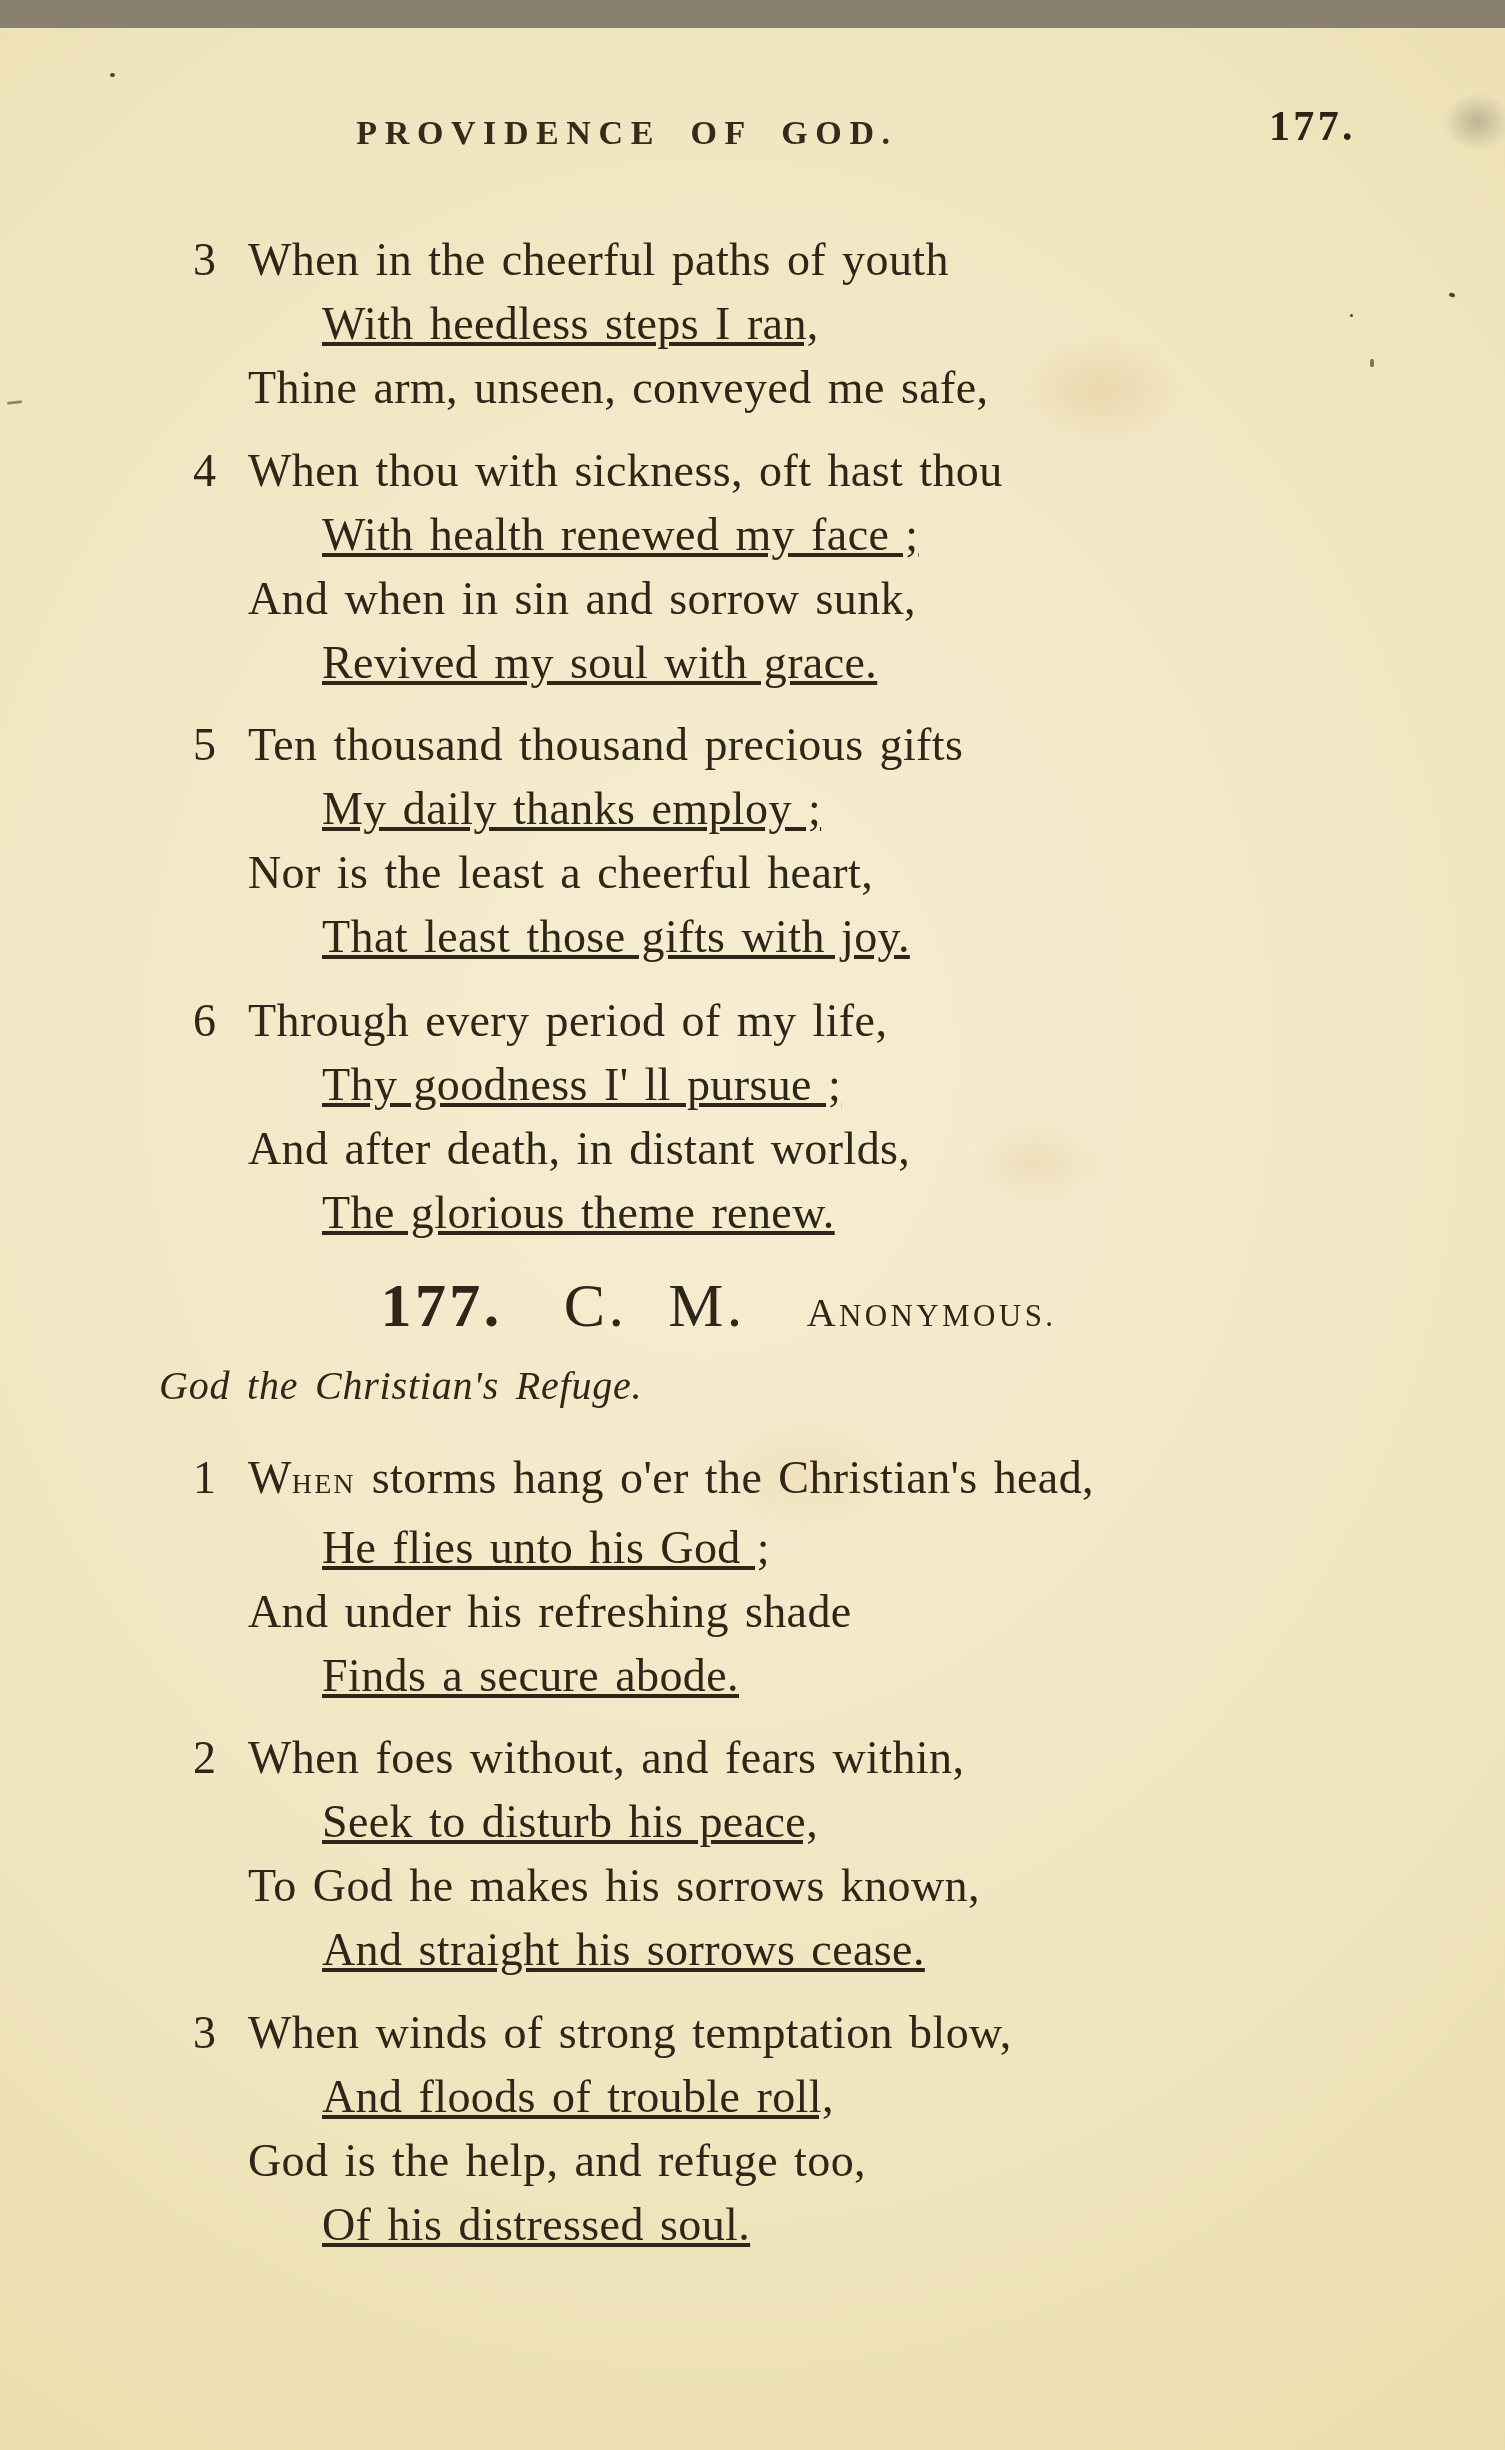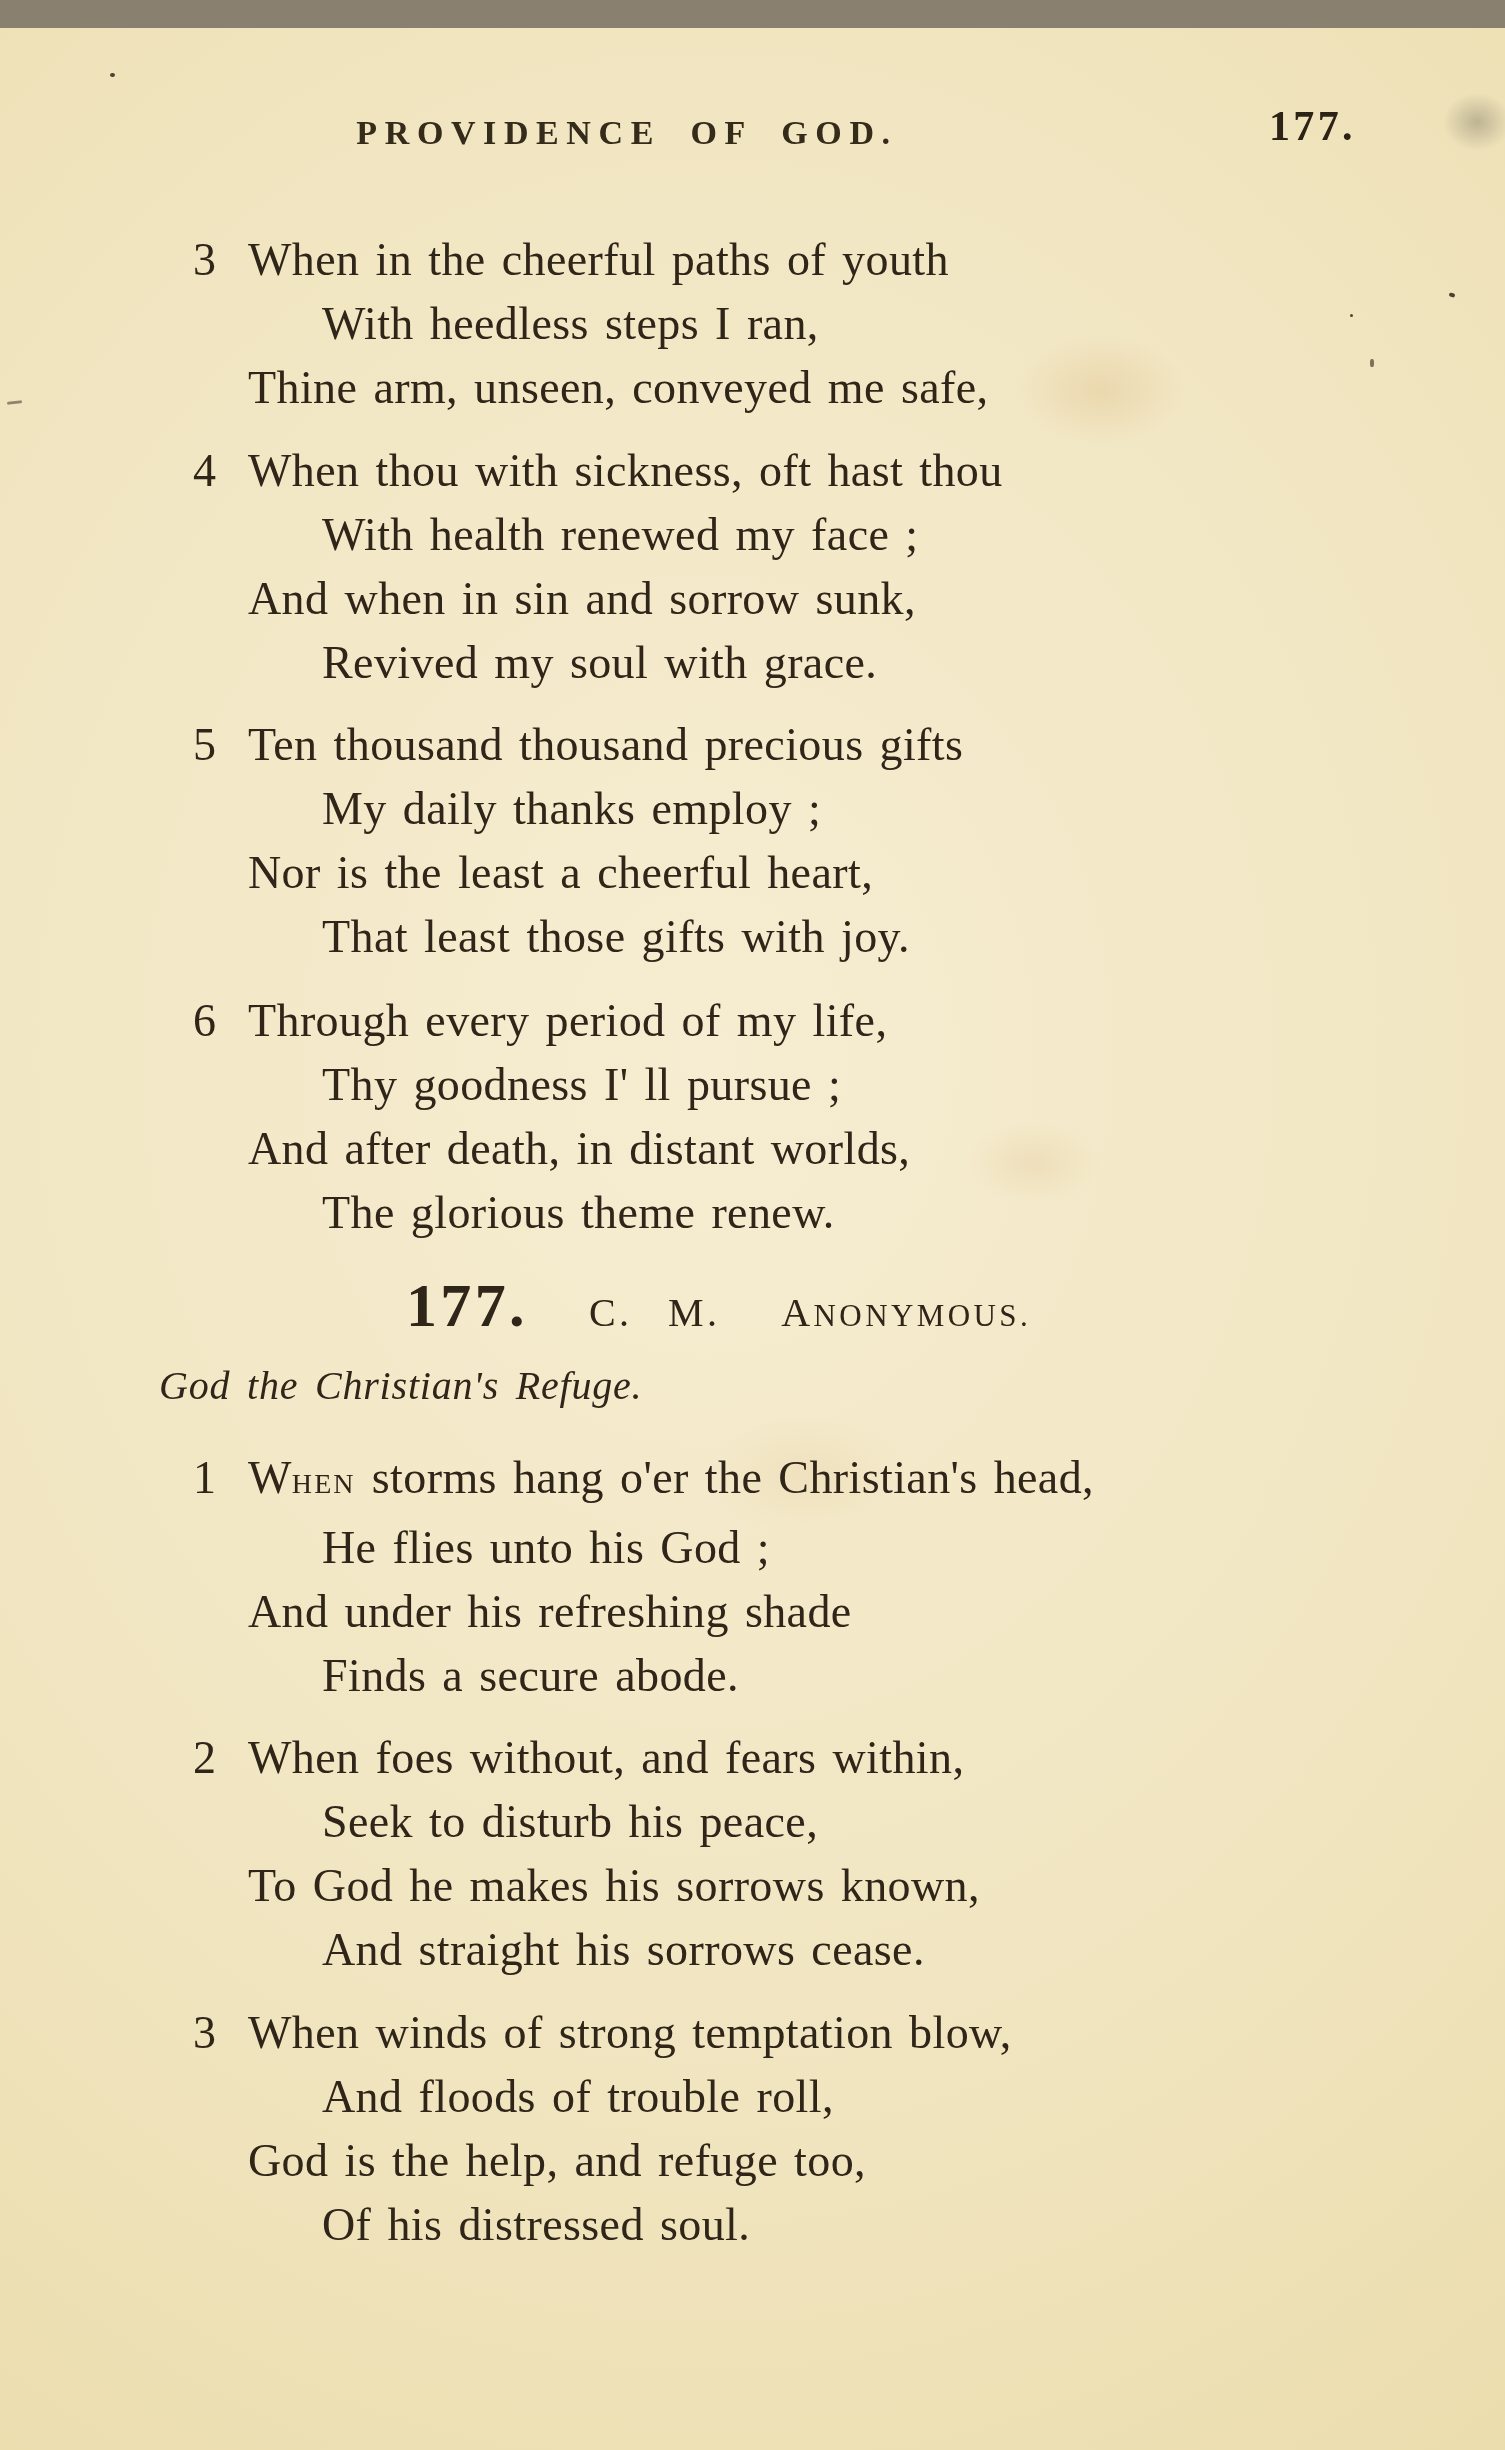--- a/index.html
+++ b/index.html
@@ -35,31 +35,31 @@
 
   .stanza{
     position:relative;
     margin-bottom:18.5px;
     font-size:46px;line-height:64px;
     letter-spacing:0.4px;word-spacing:4.2px;
   }
   .stanza .num{position:absolute;left:0;top:0;width:52px;font-size:46px;}
   .ln{white-space:nowrap;}
   .noind{padding-left:55px;}
-  .ind{padding-left:129px;}
+  .ind{padding-left:129px;text-decoration:underline;}
   .gap-lg{margin-top:20px;}
 
   .hymn-head{
     margin:22px 0 5px;
     display:flex;align-items:baseline;justify-content:center;gap:61px;
     transform:translateX(-46px);
     line-height:76px;
   }
   .hymn-num{font-size:62px;font-weight:700;letter-spacing:3.4px;}
-  .hymn-meter{font-size:40px;letter-spacing:3.4px;word-spacing:22px;}
+  .hymn-meter{font-size:62px;letter-spacing:3.4px;word-spacing:22px;}
   .hymn-author{font-size:31px;letter-spacing:3.4px;}
   .hymn-author .lead{font-size:40px;letter-spacing:3.4px;}
 
   .hymn-title{
     text-align:left;
     font-style:italic;
     font-size:40px;letter-spacing:0.8px;word-spacing:5.9px;
     margin:6.7px 0 35px;
     transform:translateX(-34px);
     line-height:50px;

